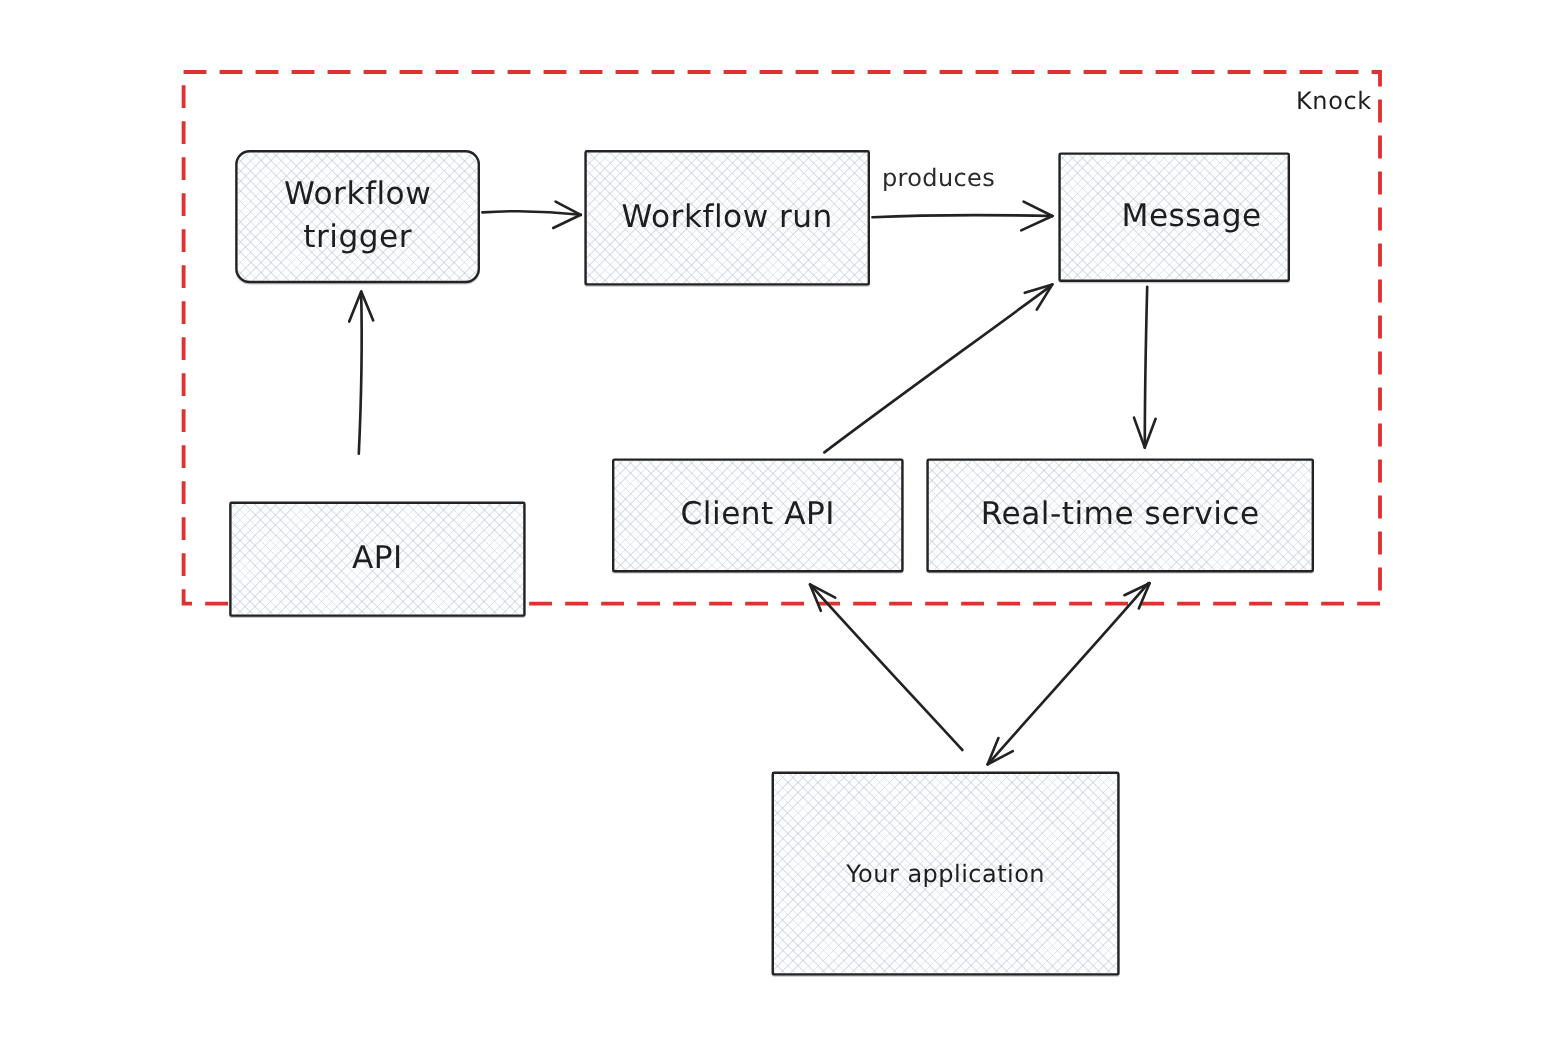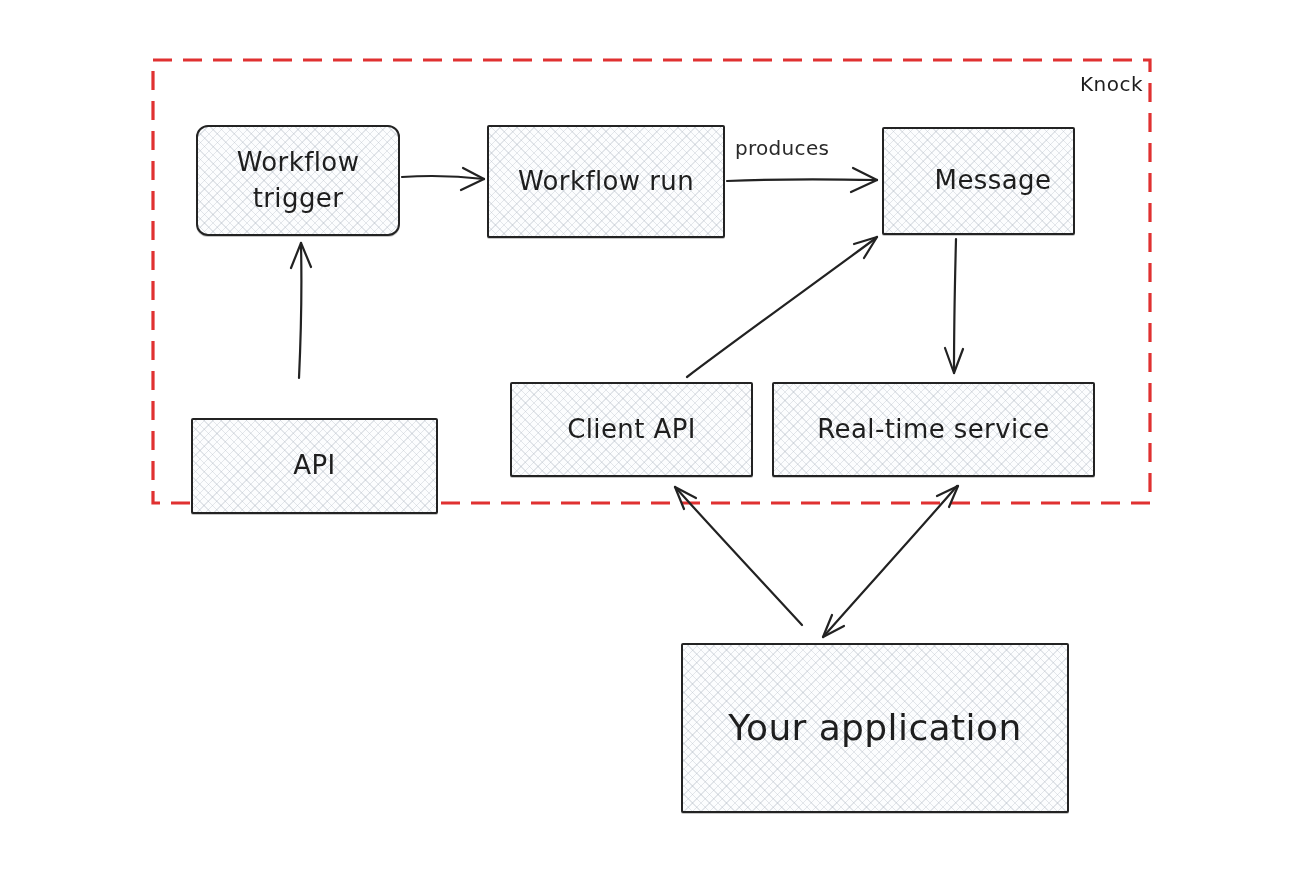--- a/index.html
+++ b/index.html
@@ -35,21 +35,21 @@
     line-height: 1.35;
     box-shadow: 0 1px 0 rgba(35,35,35,0.25);
   }
   .node .label { display: block; }
   #node-workflow-trigger { left: 196px; top: 125px; width: 204px; height: 111px; padding: 0 26px; border-radius: 12px; }
   #node-workflow-run     { left: 487px; top: 125px; width: 238px; height: 113px; }
   #node-message          { left: 882px; top: 127px; width: 193px; height: 108px; padding-left: 29px; }
   #node-api              { left: 191px; top: 380px; width: 247px; height: 96px; margin-top: 38px; }
   #node-client-api       { left: 510px; top: 382px; width: 243px; height: 95px; }
   #node-real-time        { left: 772px; top: 382px; width: 323px; height: 95px; }
-  #node-your-application { left: 681px; top: 643px; width: 388px; height: 170px; font-size: 36px; }
+  #node-your-application { left: 643px; top: 643px; width: 290px; height: 170px; font-size: 20px; }
   .boundary-label {
     position: absolute;
     left: 1080px; top: 72px;
     width: 62px;
     font-size: 20px;
     letter-spacing: 0.5px;
     text-align: right;
     color: #1e1e1e;
   }
   .edge-label {

